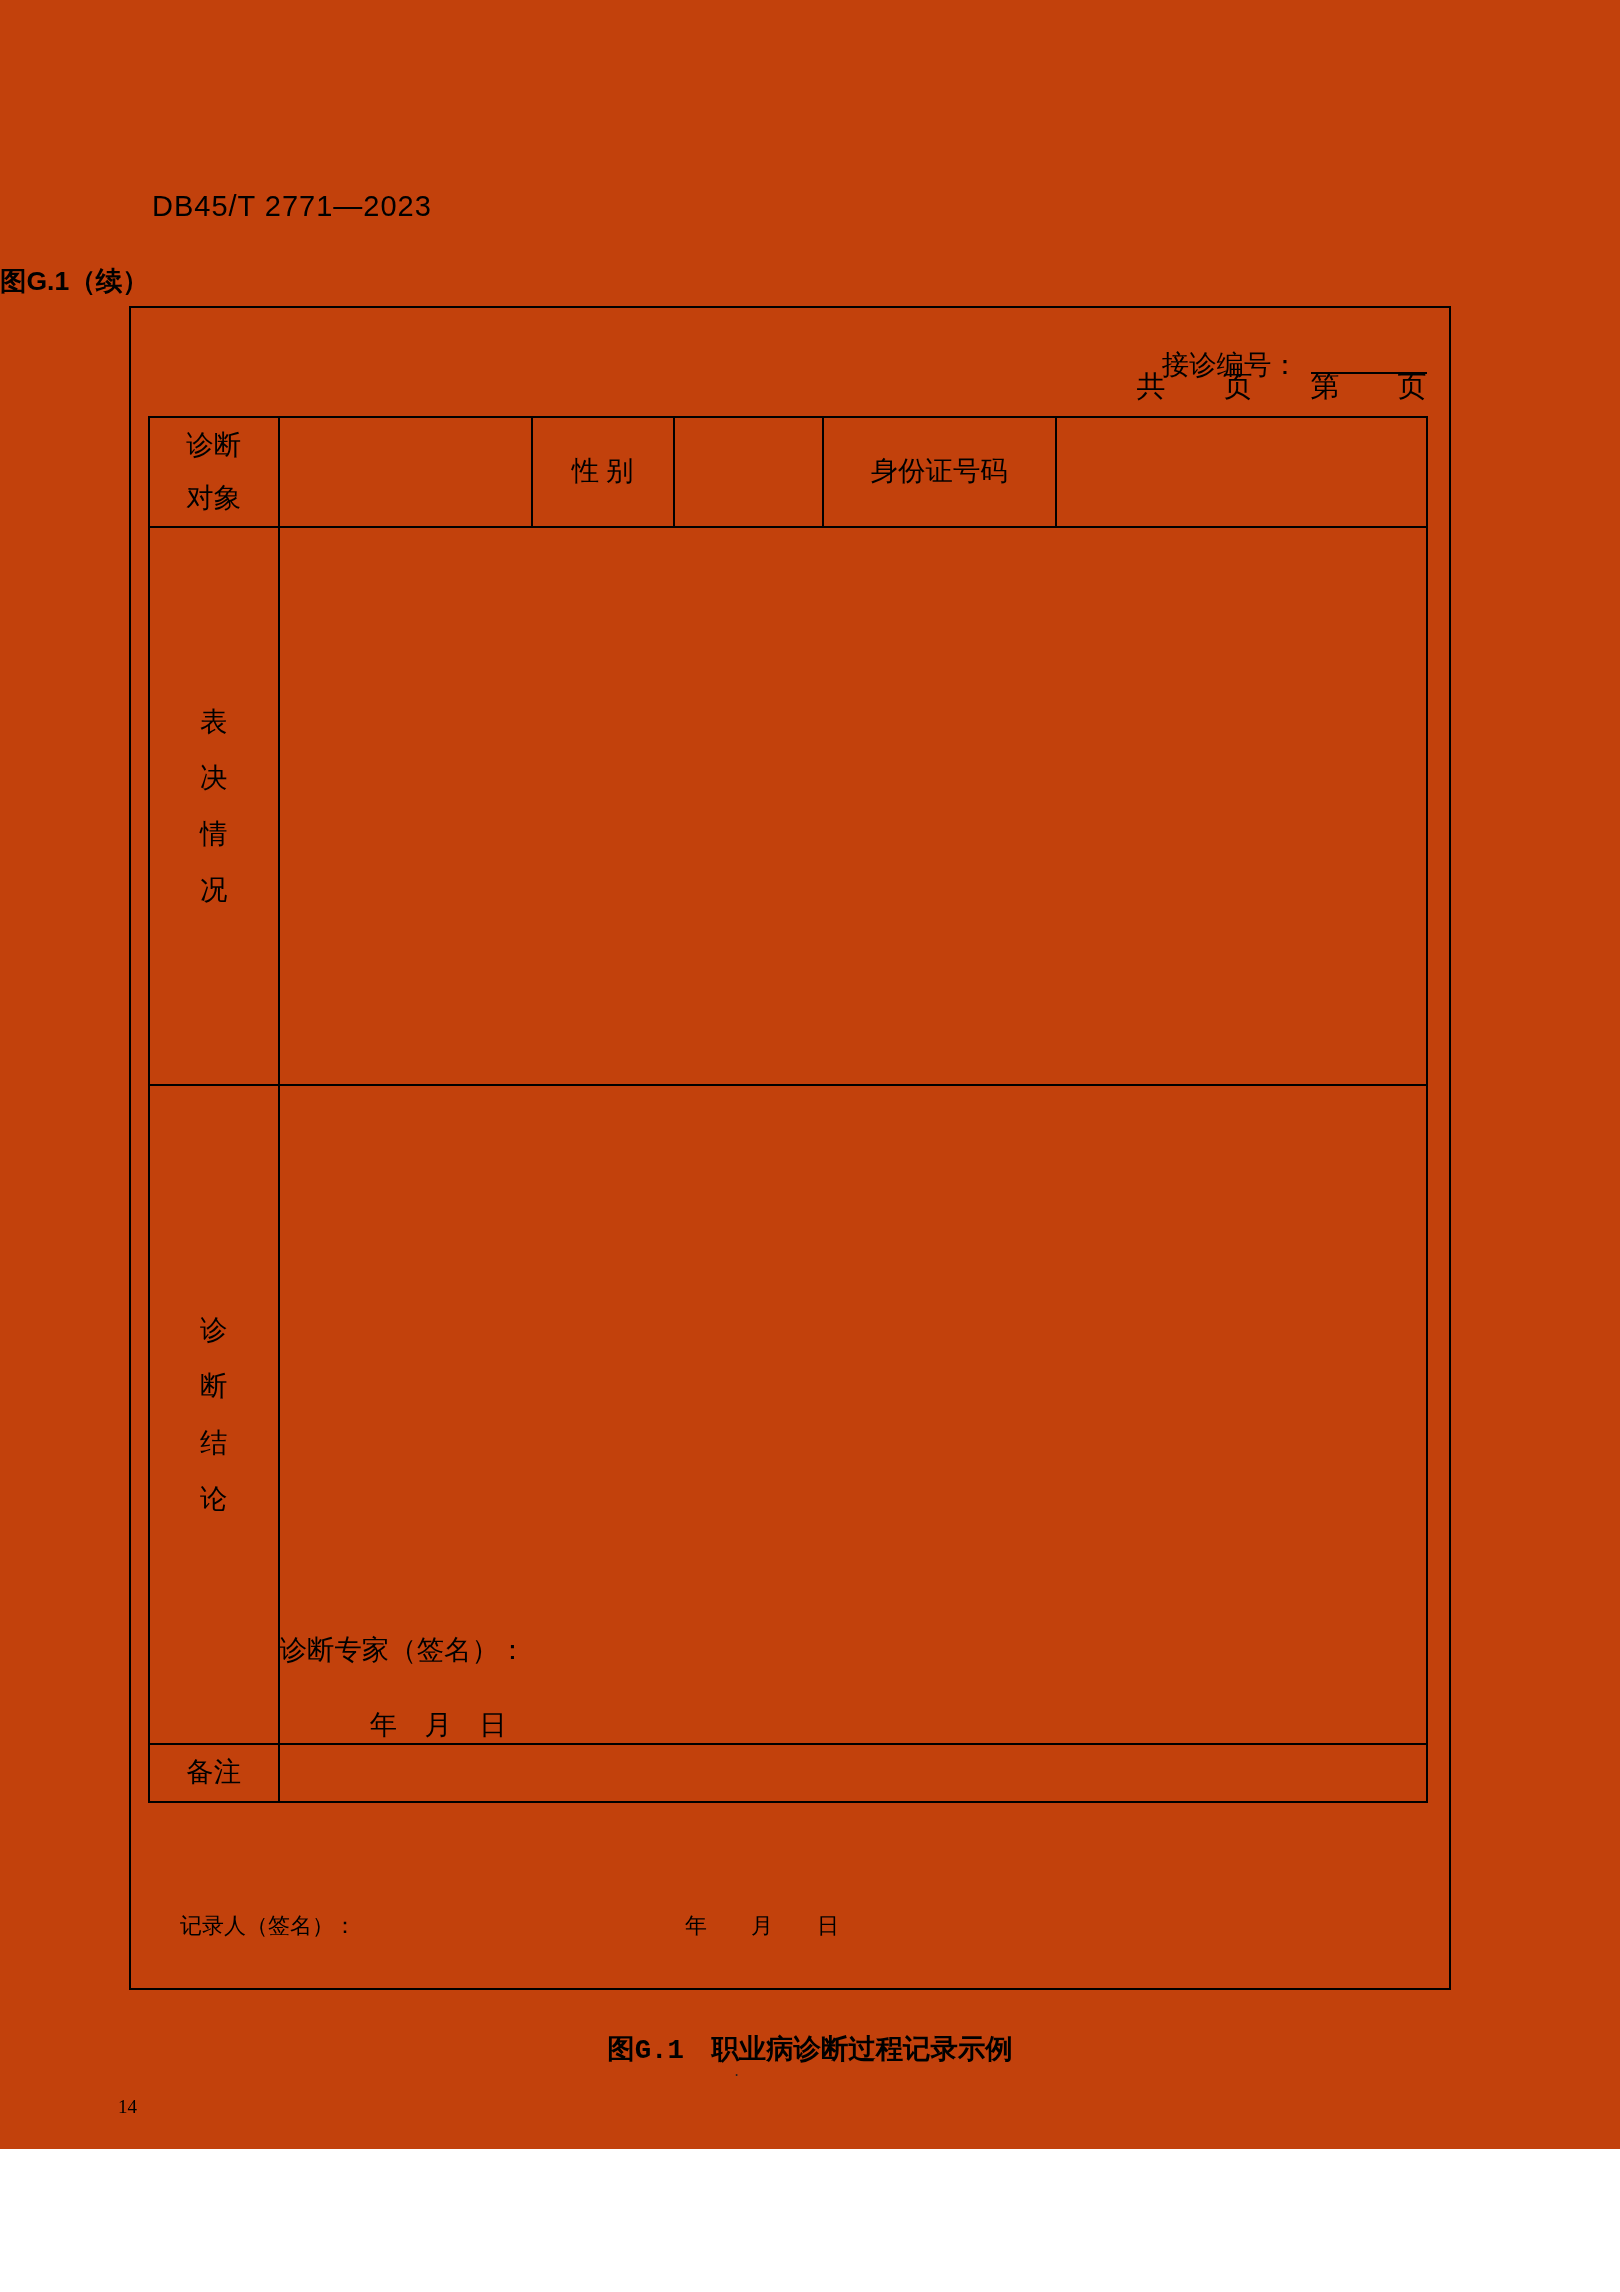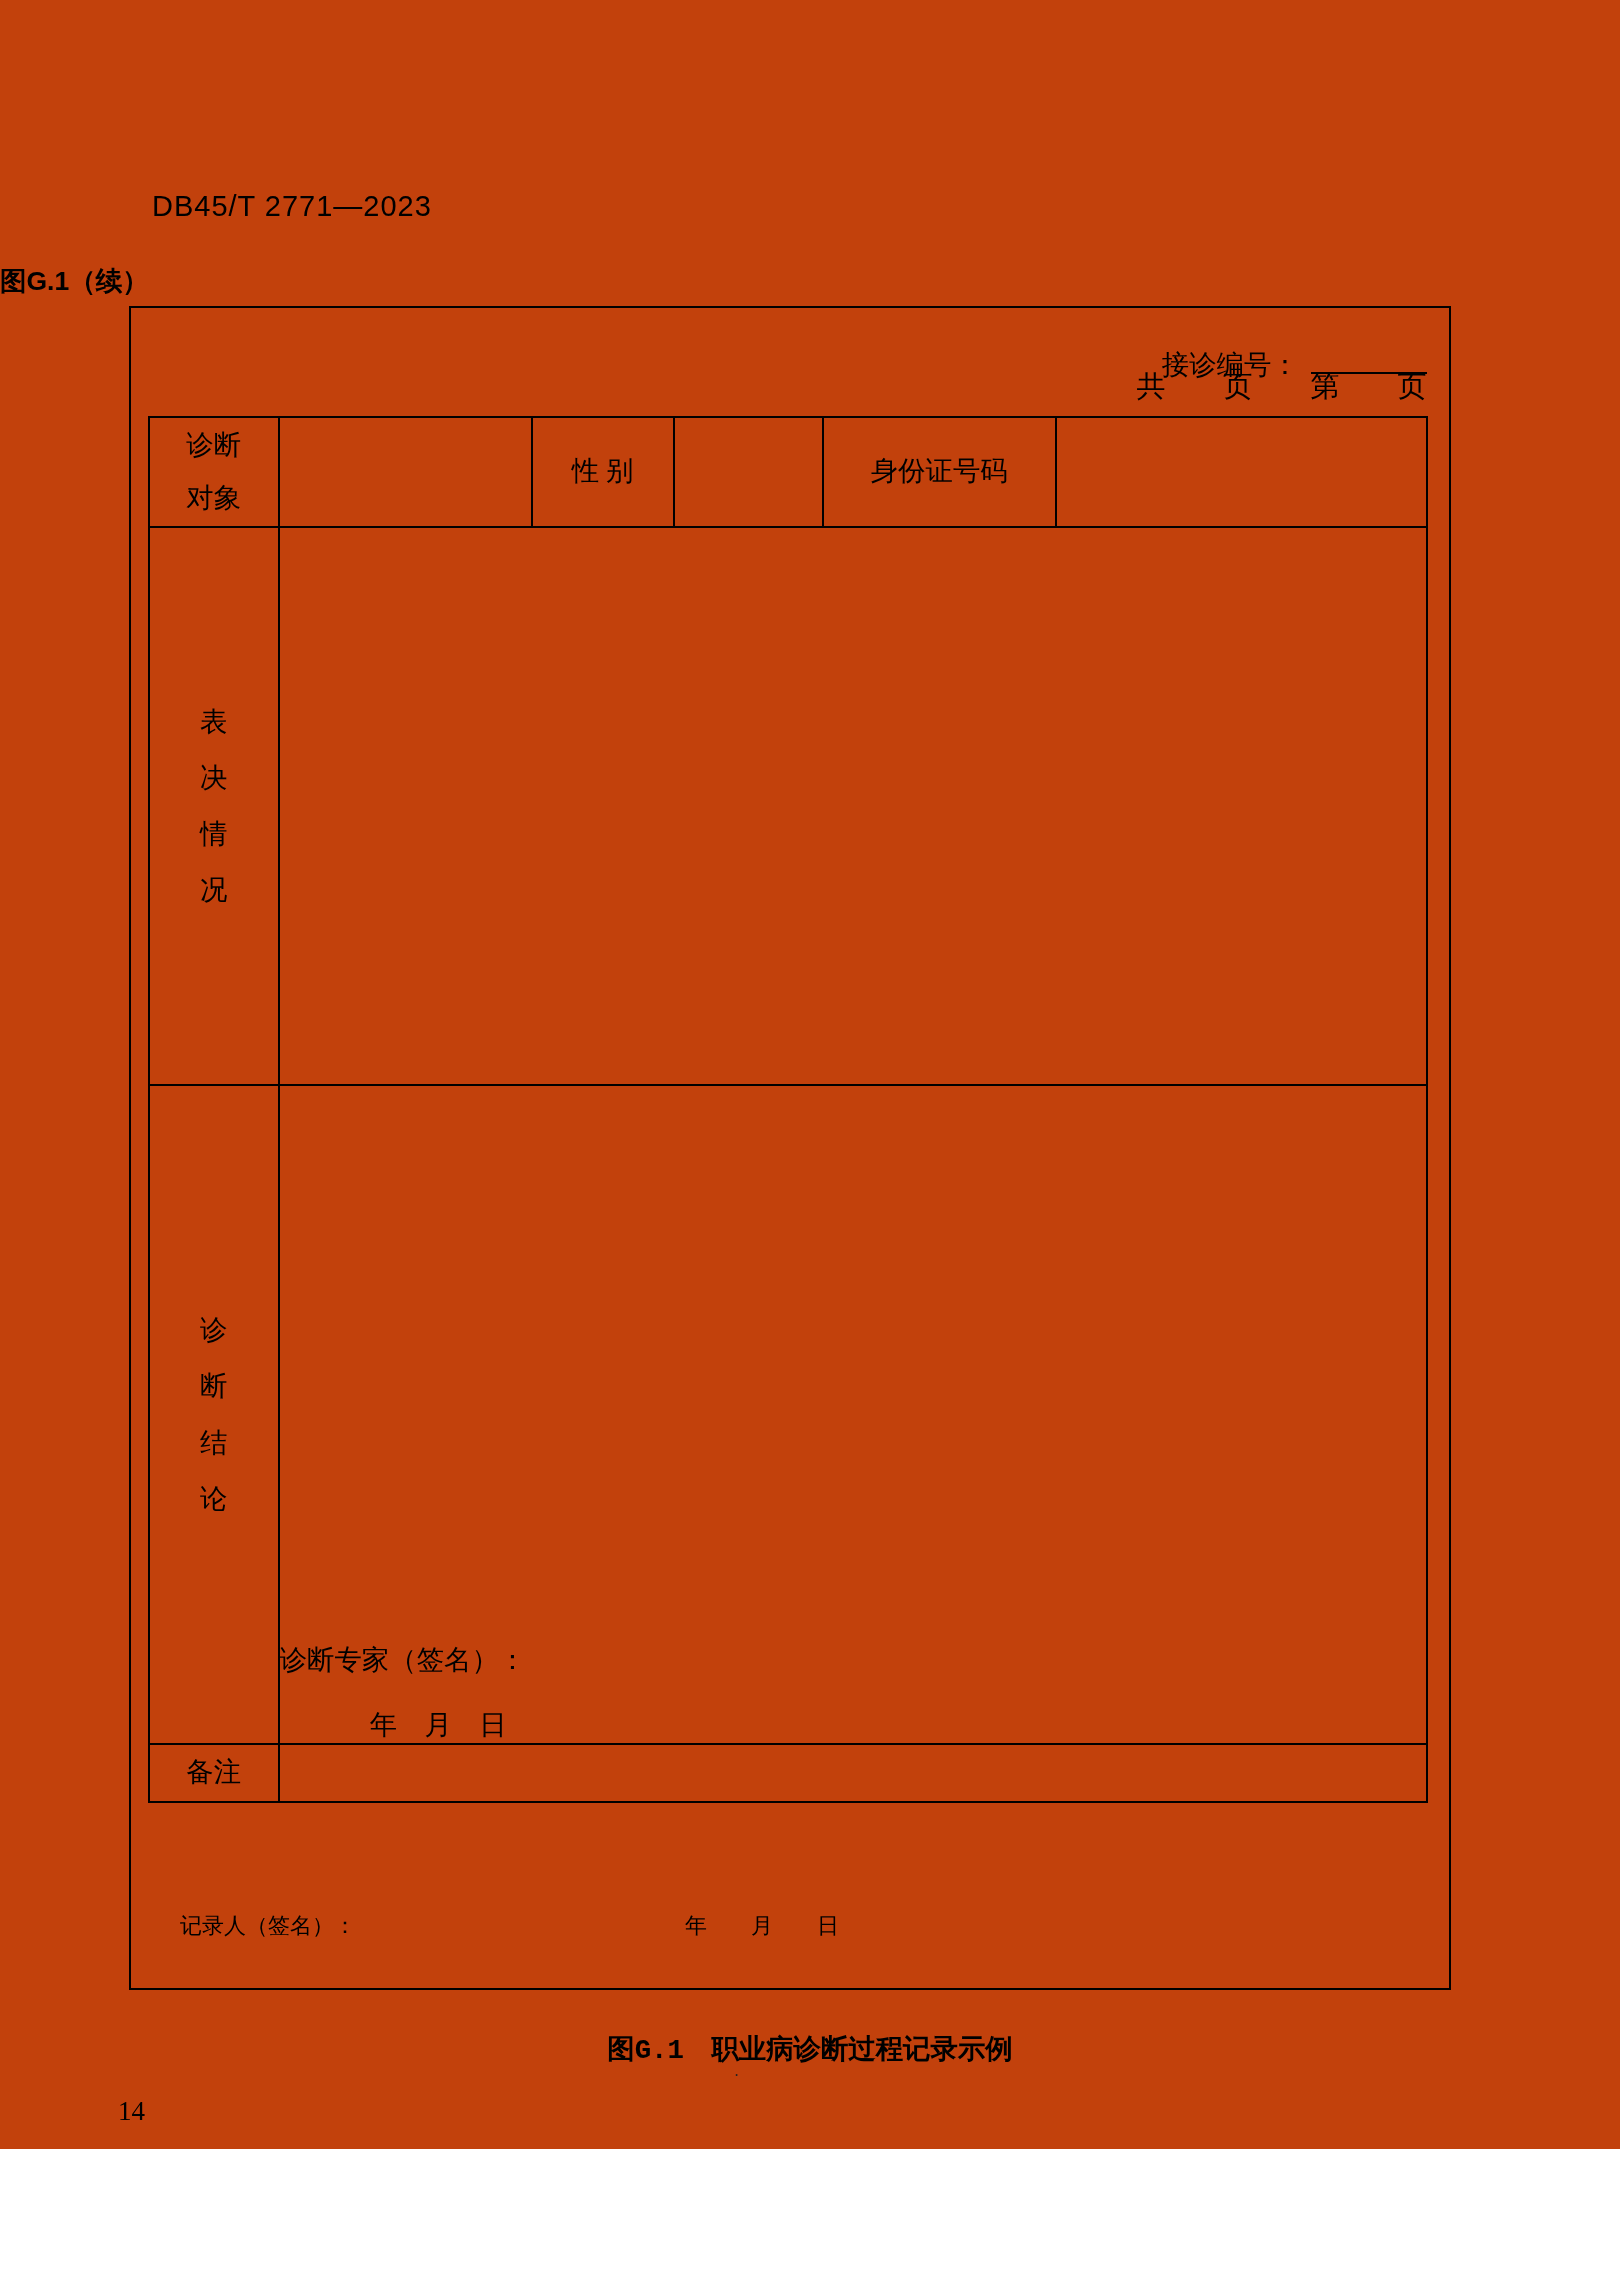--- a/index.html
+++ b/index.html
@@ -57,41 +57,41 @@
   tr.r1 td{height:108px;}
   tr.r2 td{height:101px;}
   tr.r3 td{height:556px;}
   tr.r4 td{height:657px;}
   tr.r5 td{height:56px;}
   td.vlabel{line-height:2.05;}
   td.conclusion-cell{
     vertical-align:bottom;
     padding:0 0 7.8px 14.7px;
   }
-  .expert-sign{font-size:27.4px;margin-bottom:29px;}
+  .expert-sign{font-size:27.4px;margin-bottom:39px;}
   .expert-date{font-size:27.4px;margin-left:90px;}
   .recorder-line{
     position:absolute;left:0;top:1603px;width:100%;
     font-size:22px;height:33px;
   }
   .recorder-label{position:absolute;left:49px;top:0;white-space:nowrap;}
   .recorder-date{position:absolute;left:554px;top:0;white-space:nowrap;}
   .caption{
     position:absolute;left:0;top:2031px;width:100%;
     text-align:center;font-size:27.4px;font-weight:bold;
     font-family:Liberation Mono, monospace;
   }
   .stray-mark{
     position:absolute;left:734px;top:2072px;
     width:3.9px;height:7.8px;
     font-size:15.7px;color:#222;line-height:7.8px;
   }
   .page-number{
     position:absolute;left:118px;top:2096px;
-    font-size:27px;
+    font-size:19px;
     text-align:center;
   }
 </style>
 </head>
 <body>
 
 <div class="page">
 
   <div class="std-code">DB45/T 2771—2023</div>
 

